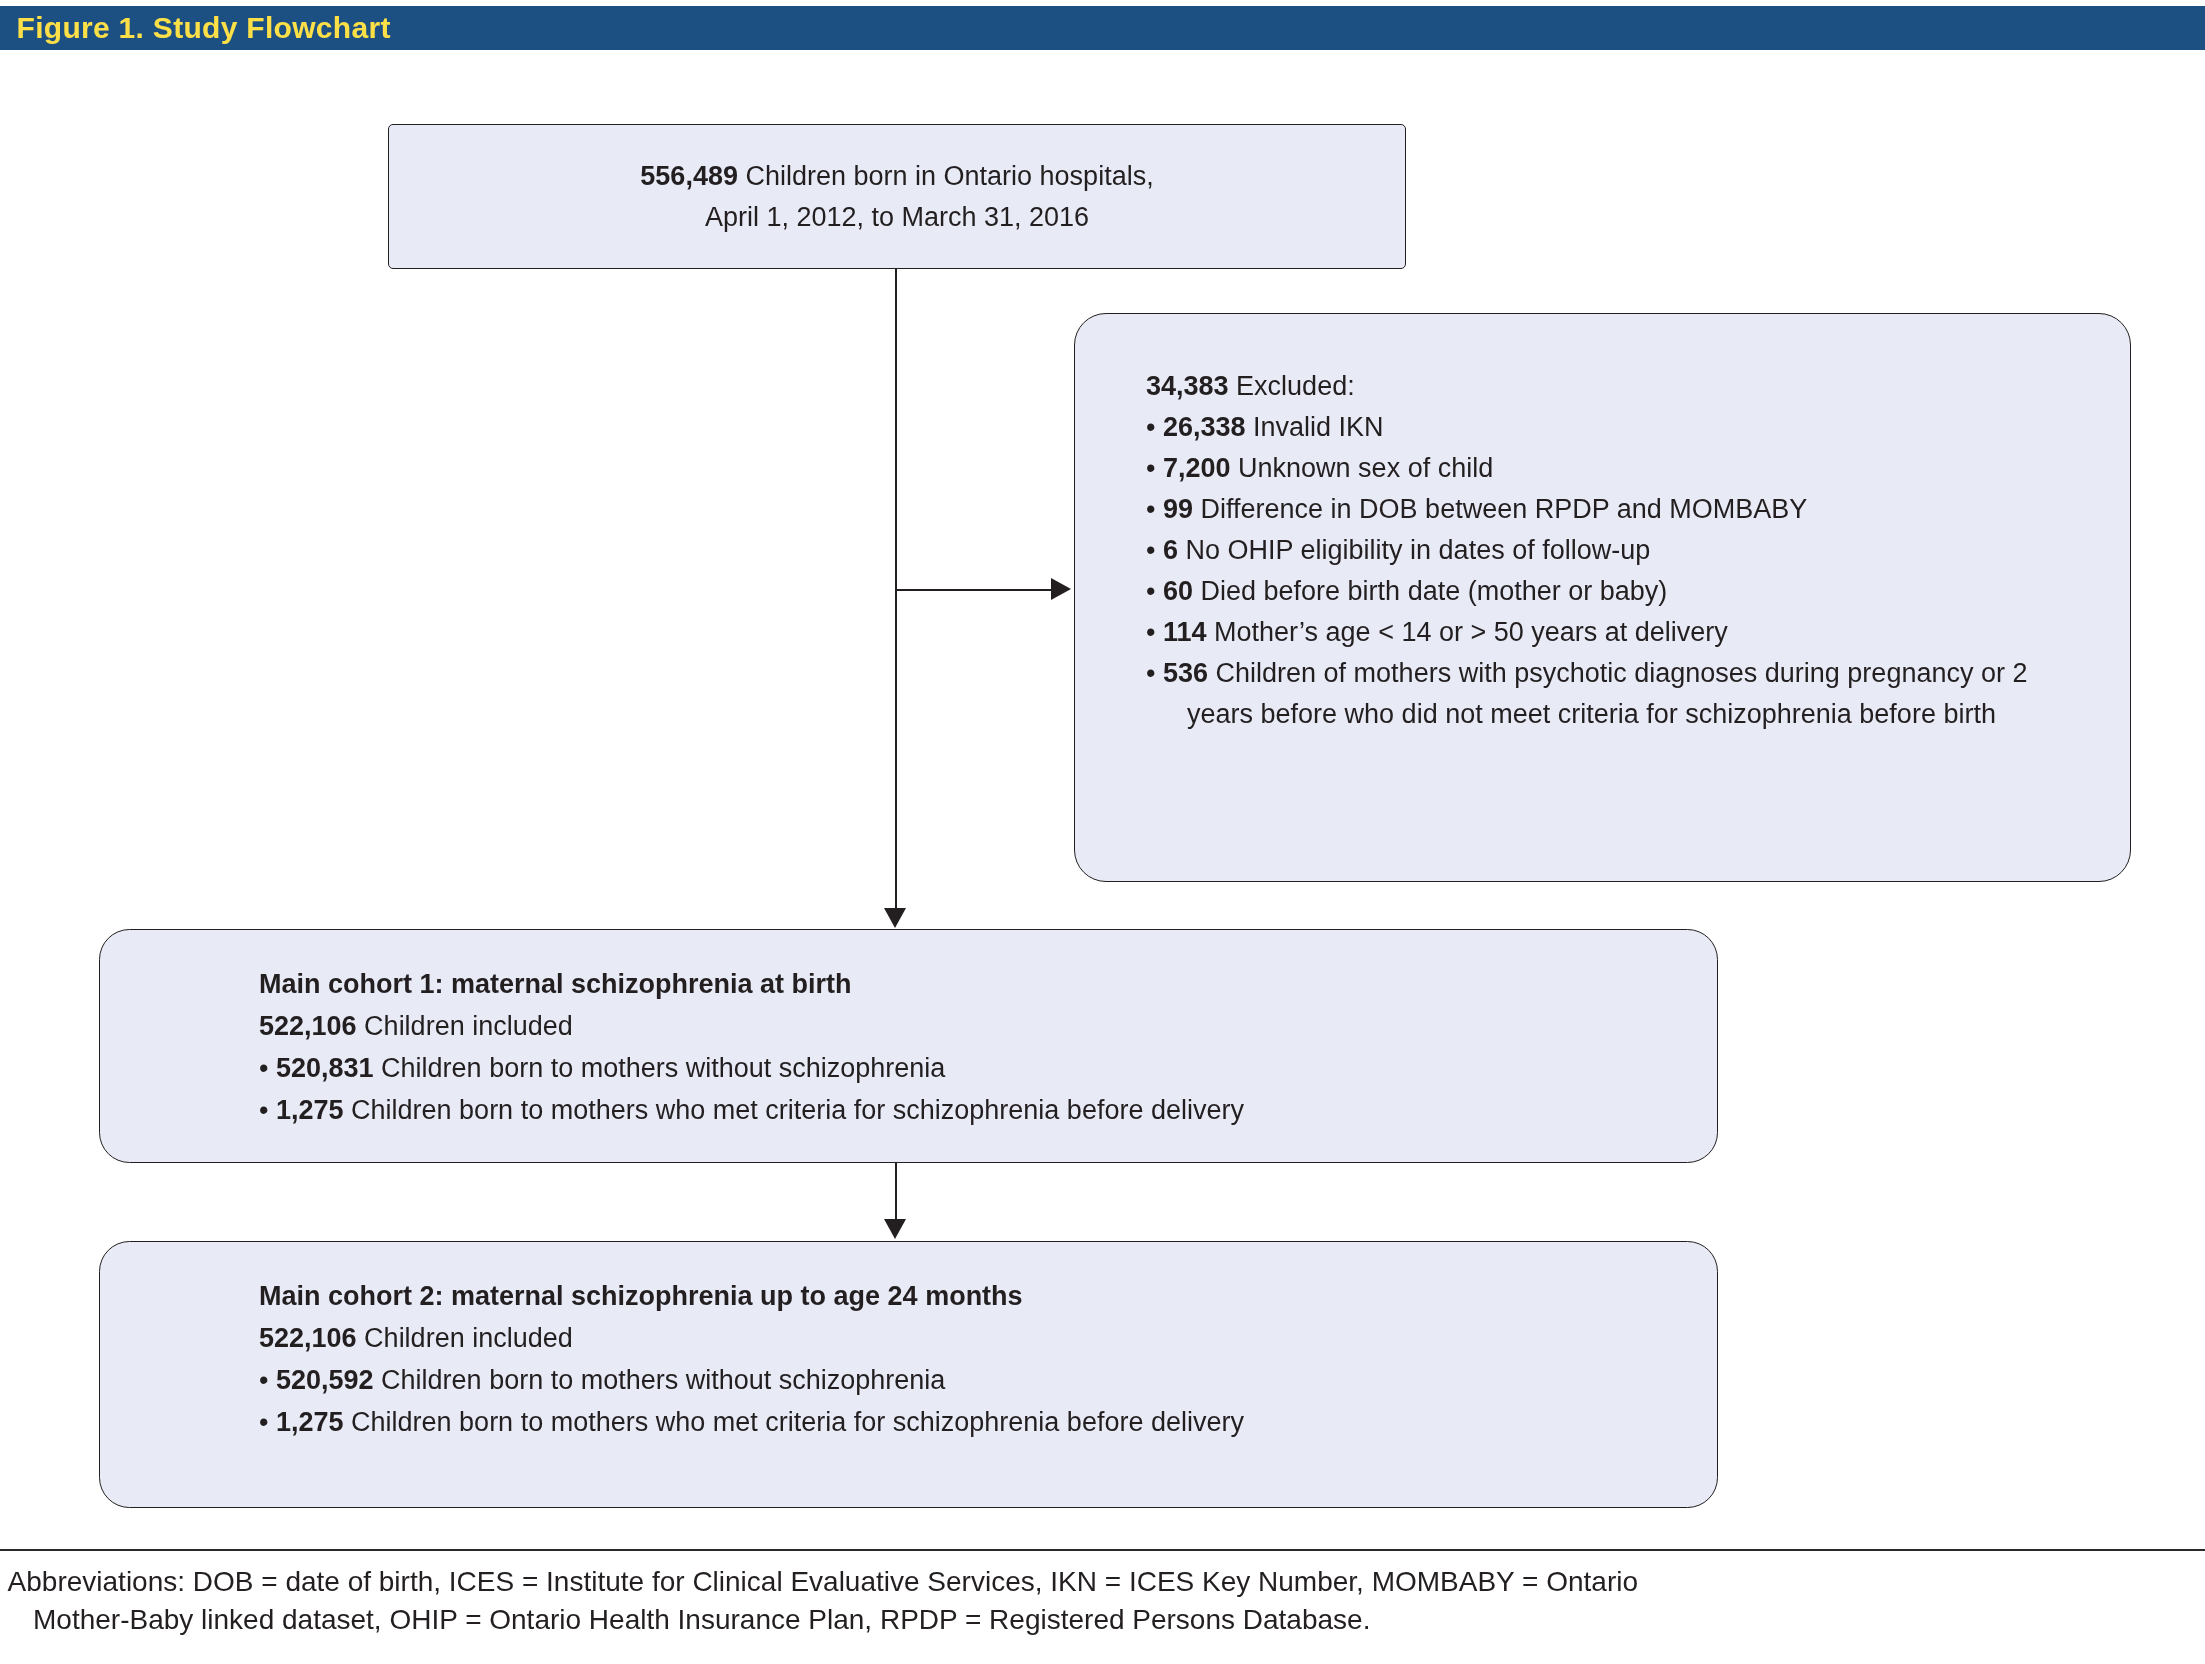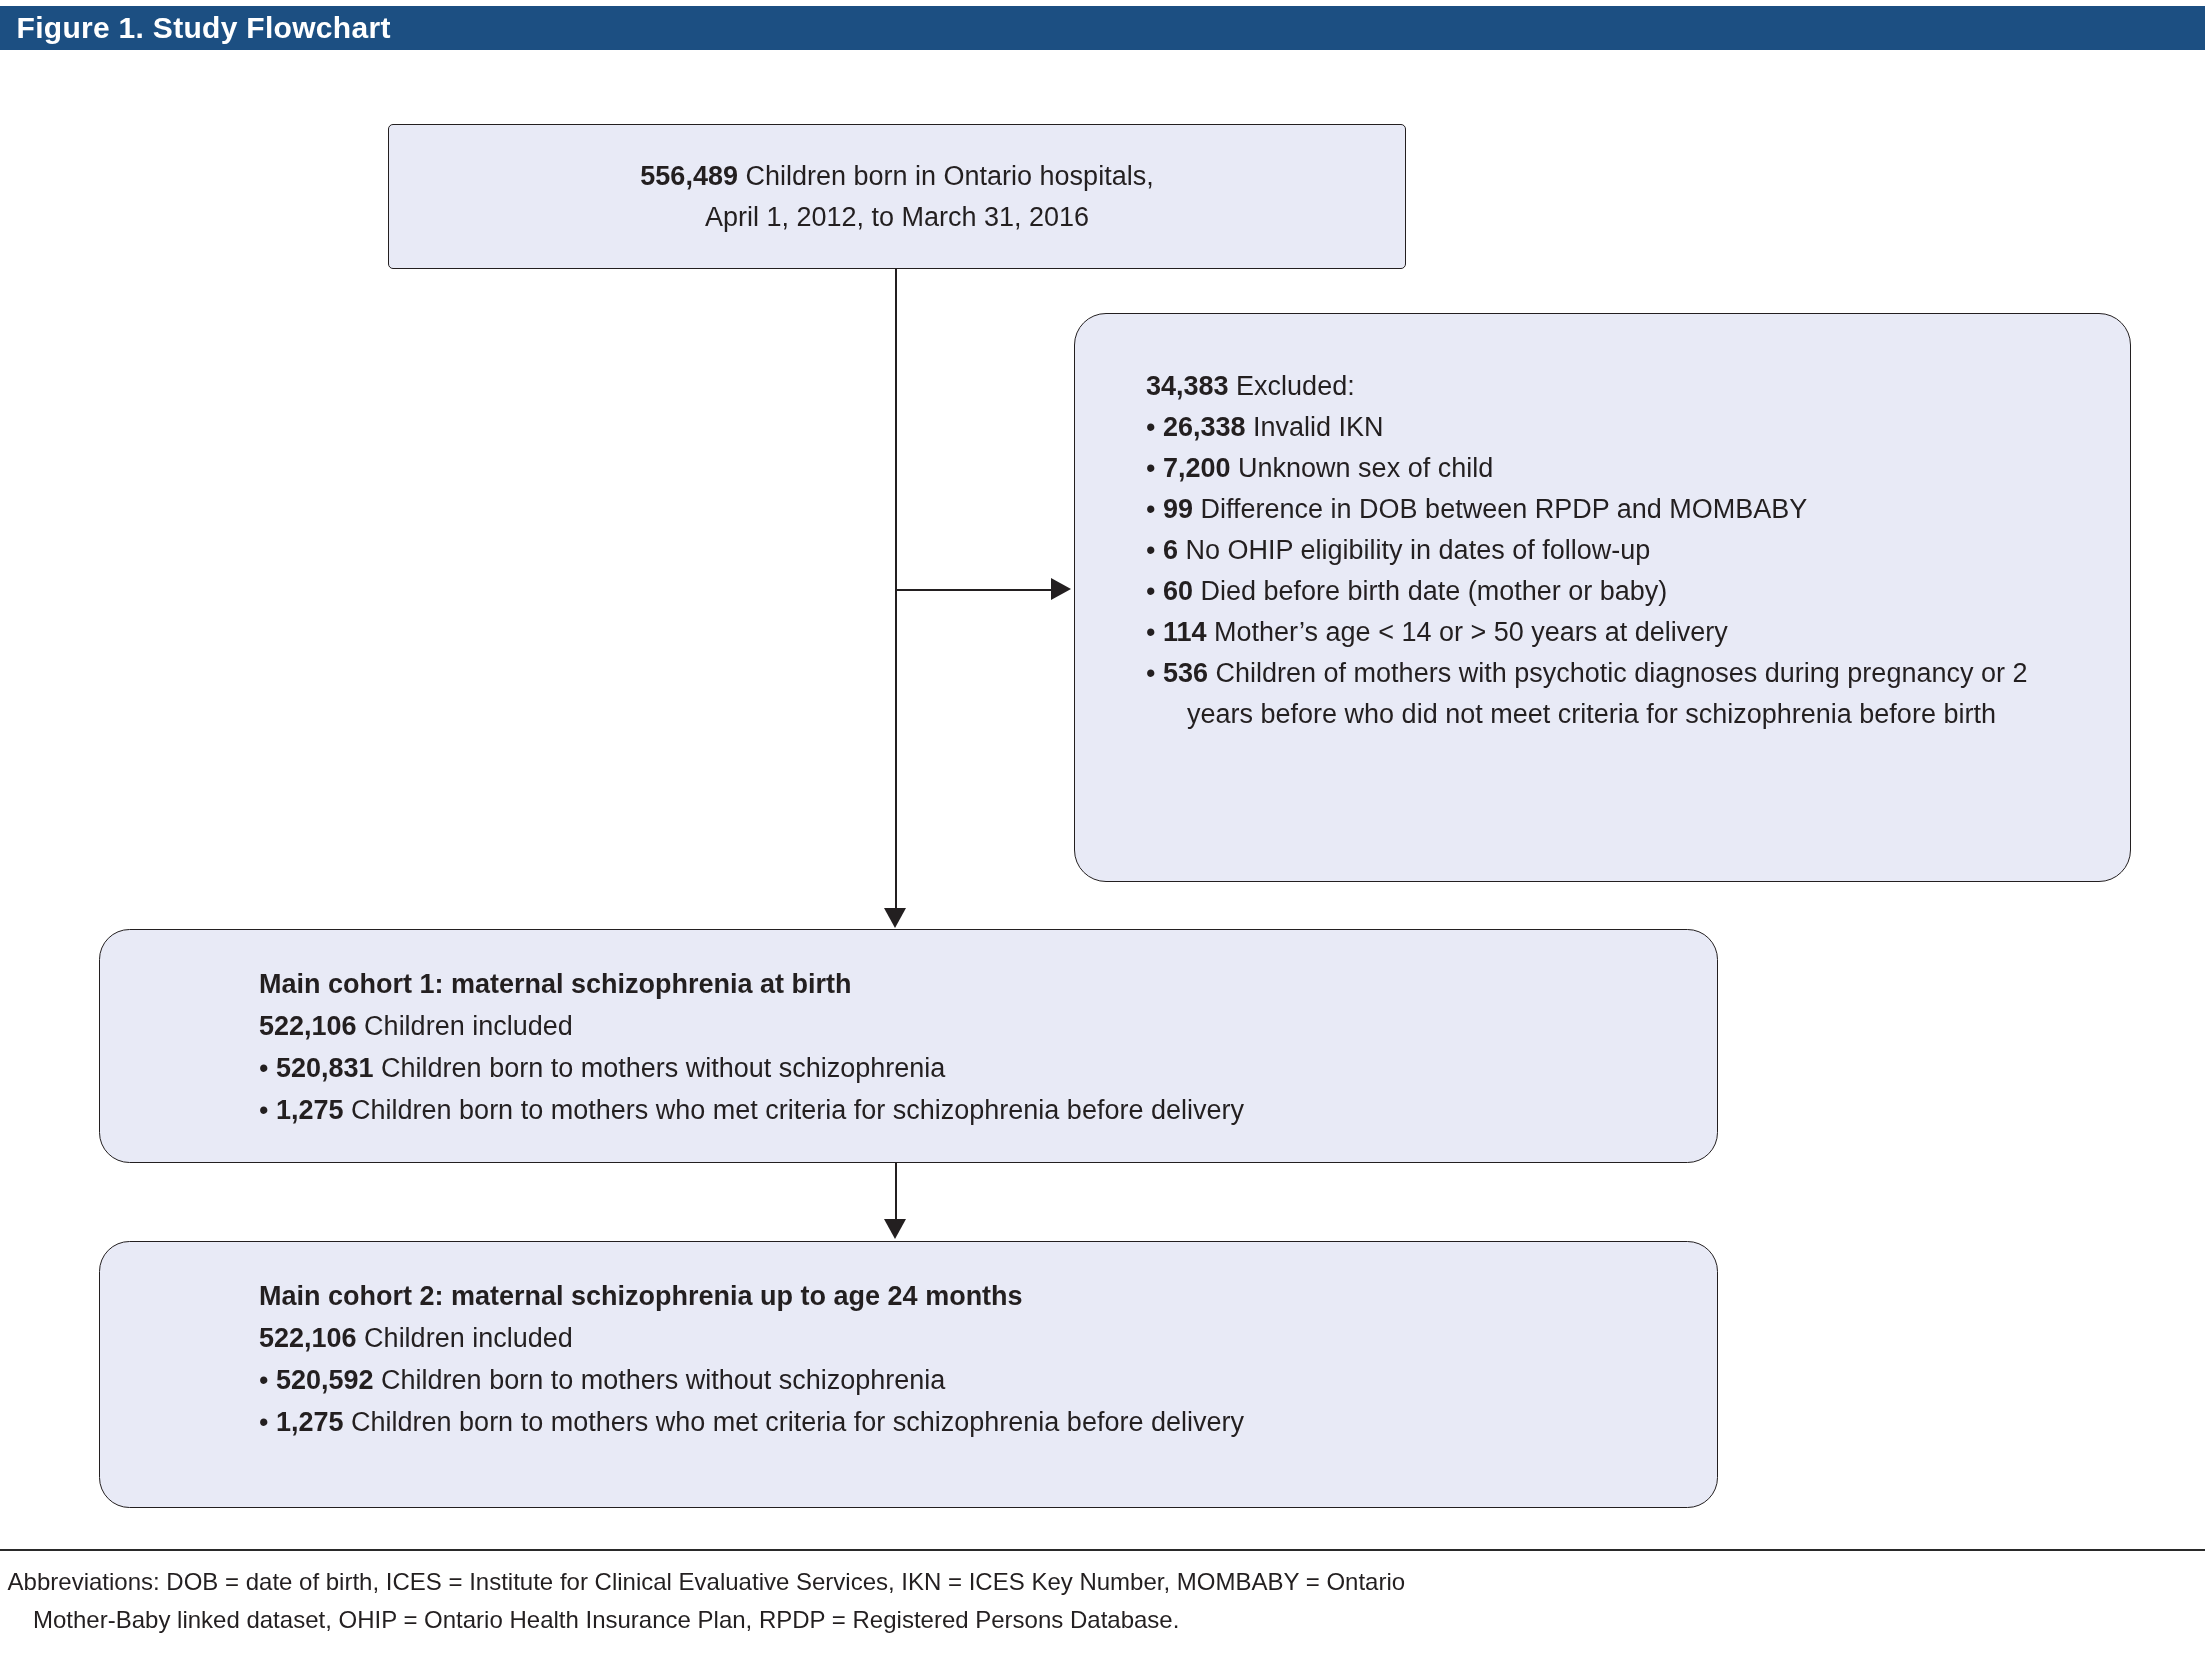--- a/index.html
+++ b/index.html
@@ -20,21 +20,21 @@
     left: 0; right: 0; top: 6.4px;
     height: 44px;
     background: #1c4f82;
     display: flex;
     align-items: center;
   }
   .titlebar h1 {
     margin: 0 0 0 16.5px;
     font-size: 30px;
     font-weight: 700;
-    color: #ffffff;
+    color: #fde047;
     letter-spacing: 0.3px;
   }
 
   
   .box {
     position: absolute;
     background: #e8eaf6;
     border: 1.9px solid #231f20;
     box-sizing: border-box;
   }
@@ -100,21 +100,21 @@
   .divider {
     position: absolute;
     left: 0; right: 0; top: 1549px;
     height: 1.9px;
     background: #2a2a2a;
   }
   .footnote {
     position: absolute;
     left: 7.6px; top: 1563px;
     width: 2187px;
-    font-size: 24px;
+    font-size: 28px;
     line-height: 38px;
   }
   .footnote .fn2 { margin-left: 25.4px; }
 </style>
 </head>
 <body>
 
 <div class="page">
 
   <header class="titlebar">

